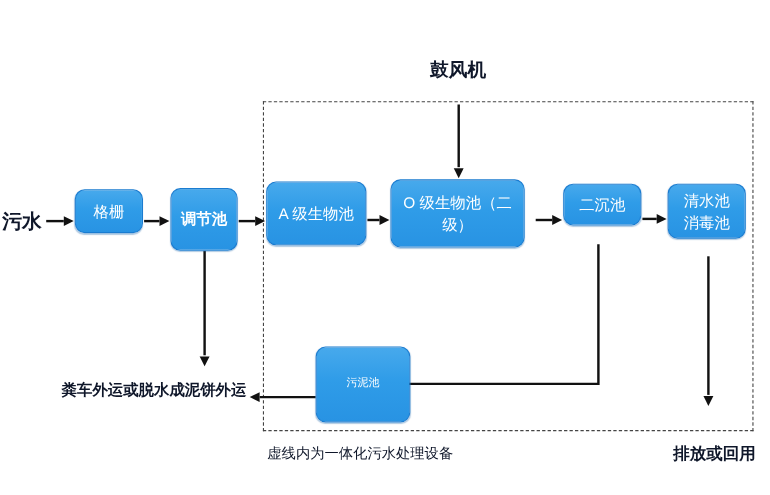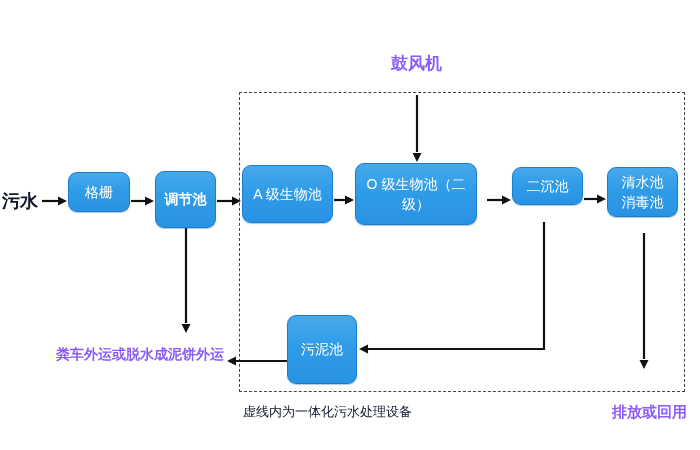--- a/index.html
+++ b/index.html
@@ -13,21 +13,21 @@
     border:1.5px solid #1b7cd0;
     border-radius:9px;
     color:#ffffff;
     display:flex;flex-direction:column;align-items:center;justify-content:center;
     font-size:14px;line-height:1.45;text-align:center;
     box-shadow:0 1px 1px rgba(30,100,170,.35);
     box-sizing:border-box;
   }
   .lbl{position:absolute;white-space:nowrap;}
   .lbl-black{color:#0f172a;}
-  .lbl-blue{color:#8b5cf6;font-weight:bold;}
+  .lbl-blue{color:#0f172a;font-weight:bold;}
   #dashed-rect{
     position:absolute;left:239px;top:92px;width:446px;height:300px;
     border:1px dashed #444444;box-sizing:border-box;
   }
   #arrow-layer{position:absolute;left:0;top:0;width:700px;height:450px;}
   #arrow-layer line, #arrow-layer polyline{stroke:#111111;stroke-width:2.2;fill:none;}
   #arrow-layer polygon{fill:#111111;stroke:none;}
 </style>
 </head>
 <body>
@@ -101,21 +101,21 @@
 
   <div class="box" style="left:512px;top:167px;width:71px;height:38px;text-align:center;">
     <span>二沉池</span>
   </div>
 
   <div class="box" style="left:607px;top:151px;width:71px;height:50px;margin-top:16px;">
     <span>清水池</span>
     <span>消毒池</span>
   </div>
 
-  <div class="box" style="left:287px;top:315px;width:70px;height:69px;font-size:14px;">
+  <div class="box" style="left:287px;top:315px;width:86px;height:69px;font-size:10px;">
     <span>污泥池</span>
   </div>
 
   <div class="lbl lbl-black" style="left:2px;top:189px;font-size:18px;font-weight:bold;">污水</div>
 
   <div class="lbl lbl-blue" style="left:391px;top:52px;font-size:17px;">鼓风机</div>
 
   <div class="lbl lbl-blue" style="left:56px;top:346px;font-size:14px;">粪车外运或脱水成泥饼外运</div>
 
   <div class="lbl lbl-black" style="left:243px;top:403px;font-size:13px;">虚线内为一体化污水处理设备</div>

